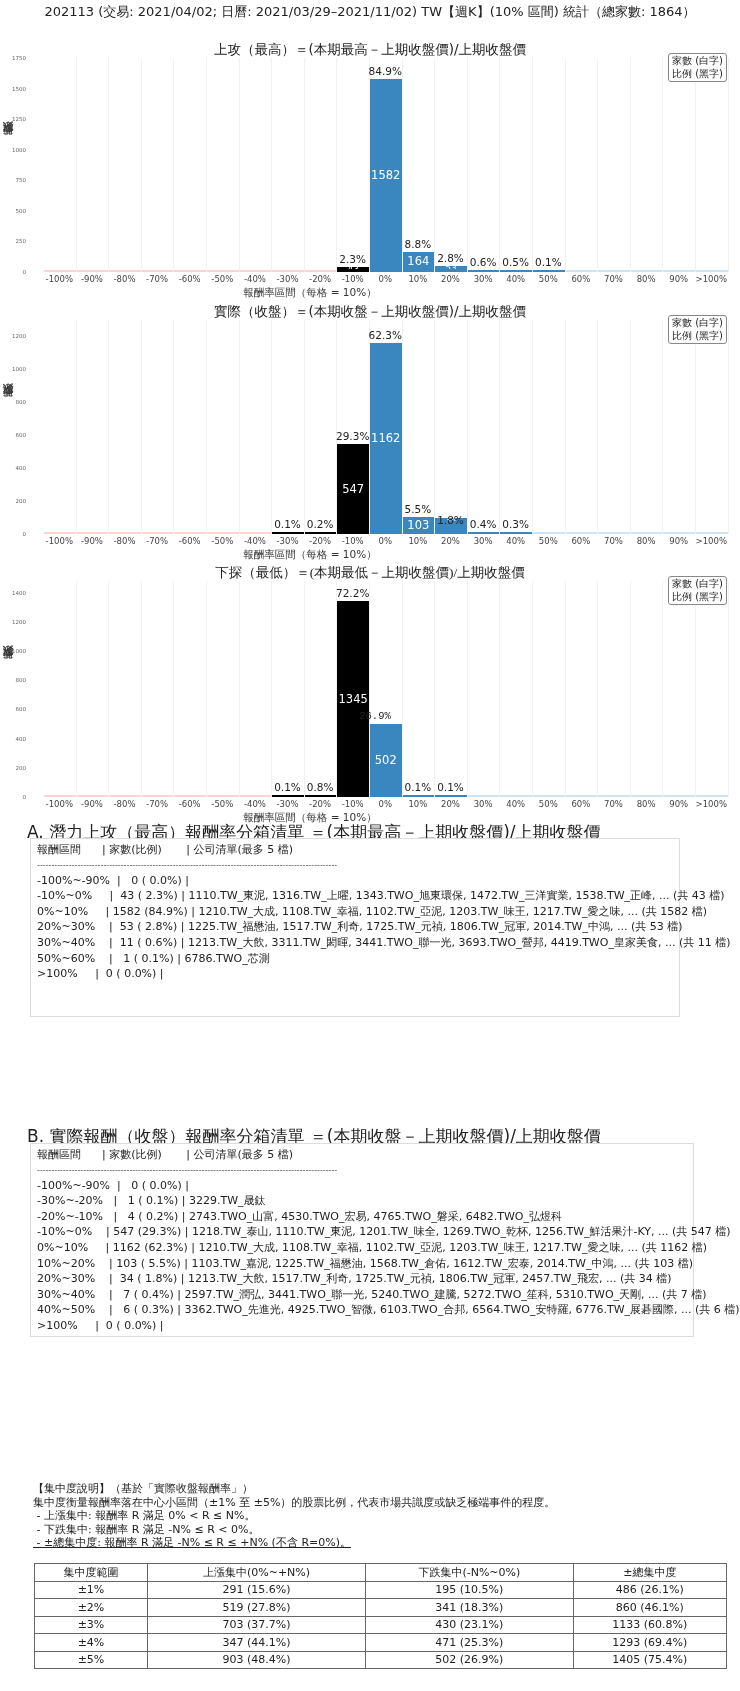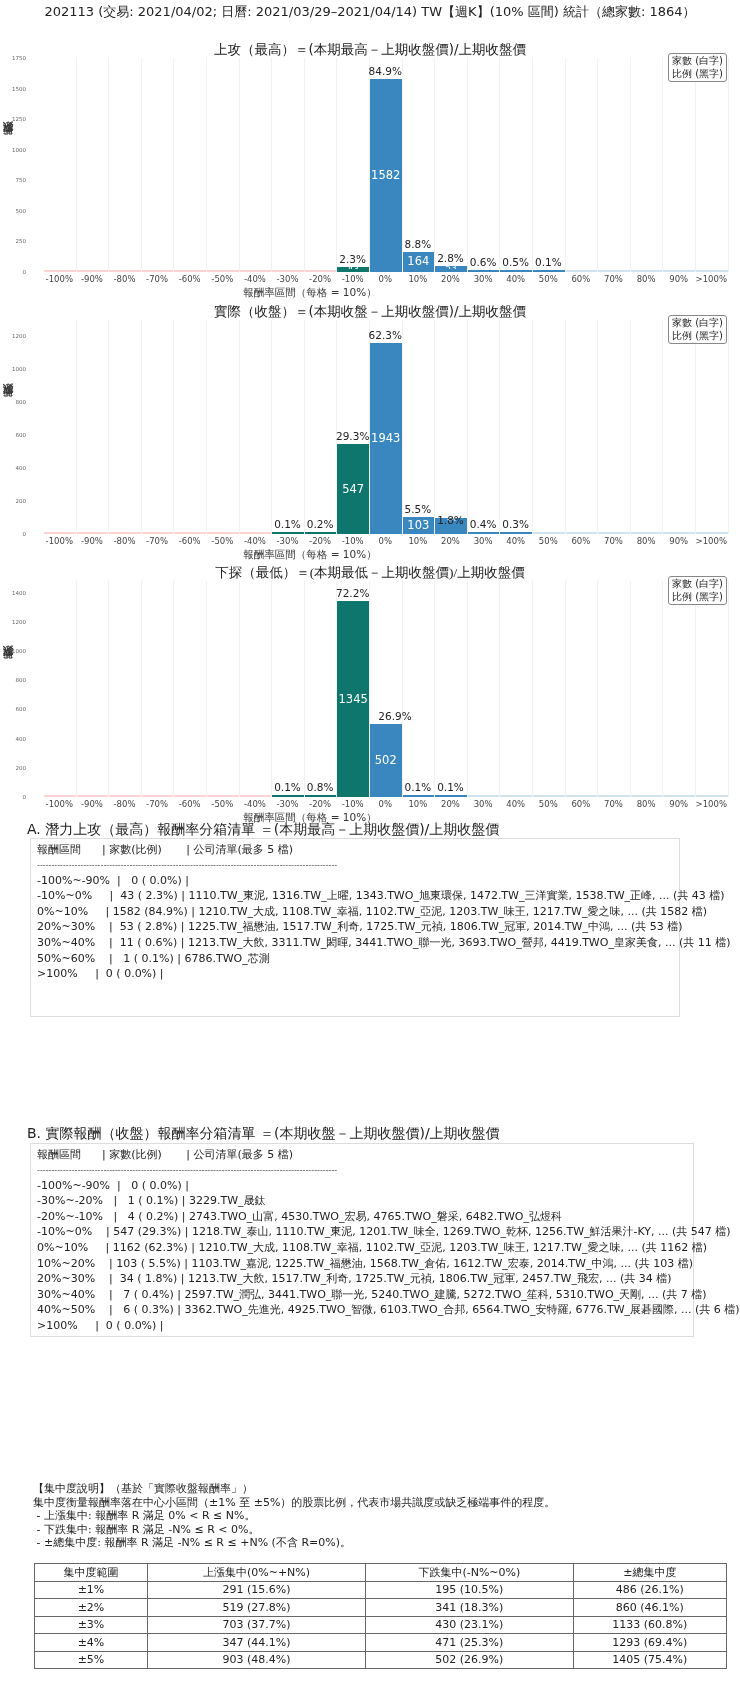--- a/index.html
+++ b/index.html
@@ -9,38 +9,38 @@
   .main-title { left:0; width:740px; top:3px; text-align:center; font-size:13px; color:#222; }
   .chart { position:absolute; left:0; width:740px; }
   .chart-title { position:absolute; left:0; width:740px; text-align:center; font-size:13.5px; color:#222; }
   .plot { position:absolute; left:43px; width:678px; }
   .gridline { position:absolute; top:0; bottom:0; width:1px; background:#f1f1f4; }
   .ytick { position:absolute; left:0; width:26px; text-align:right; font-size:5.5px; color:#666; transform:translateY(-50%); }
   .ylabel { position:absolute; left:2px; font-size:11px; color:#333; writing-mode:vertical-rl; transform:rotate(180deg); letter-spacing:1px; }
   .xtick { position:absolute; width:40px; text-align:center; font-size:8.5px; color:#444; }
   .xlabel { position:absolute; left:0; width:740px; text-align:center; font-size:10.5px; color:#333; }
   .bar { position:absolute; bottom:0; box-sizing:border-box; }
-  .bar.neg { background:#0f766e; }
+  .bar.neg { background:#000000; }
   .bar.pos { background:#3a87c0; }
   .bar.base-neg { background:#fbd3d3; }
   .bar.base-pos { background:#cfe3f1; }
   .bar-count { position:absolute; left:0; right:0; text-align:center; color:#fff; font-size:11.5px; }
   .bar-pct { position:absolute; width:50px; text-align:center; font-size:10.5px; color:#222; }
   .legend { position:absolute; right:13px; border:1px solid #888; border-radius:3px; padding:1px 3px; font-size:10px; line-height:12.5px; background:#fff; color:#222; }
-  .section-heading { position:absolute; left:27px; font-size:14px; color:#222; }
+  .section-heading { position:absolute; left:27px; font-size:17px; color:#222; }
   .list-box { position:absolute; left:30px; border:1px solid #ddd; box-sizing:border-box; padding:3px 6px; font-size:11px; line-height:15.6px; color:#222; background:#fff; }
   .list-row { white-space:pre; }
   .notes { position:absolute; left:33px; font-size:11px; line-height:13.5px; color:#222; }
   table.conc { position:absolute; left:34px; top:1563px; width:693px; border-collapse:collapse; font-size:11px; }
   table.conc th, table.conc td { border:1px solid #666; text-align:center; height:16.5px; padding:0; font-weight:normal; color:#222; }
 </style>
 </head>
 <body>
 
-<div class="abs main-title">202113 (交易: 2021/04/02; 日曆: 2021/03/29–2021/04/14) TW【週K】(10% 區間) 統計（總家數: 1864）</div>
+<div class="abs main-title">202113 (交易: 2021/04/02; 日曆: 2021/03/29–2021/11/02) TW【週K】(10% 區間) 統計（總家數: 1864）</div>
 
 <div class="chart" id="chart-0" style="top:36px;height:248px;">
     <div class="chart-title" style="top: 5px;">上攻（最高）＝(本期最高－上期收盤價)/上期收盤價</div>
     <div class="ylabel" style="top: 104px;">股票家數</div>
     <div class="plot" style="top: 22px; height: 214px;">
       <div class="gridline" style="left: 32.6px;"></div>
       <div class="bar base-neg" style="left: 1px; width: 31.5px; height: 2px;"></div>
       <div class="gridline" style="left: 65.2px;"></div>
       <div class="bar base-neg" style="left: 33.6px; width: 31.5px; height: 2px;"></div>
       <div class="gridline" style="left: 97.8px;"></div>
@@ -166,21 +166,21 @@
         <div class="bar-count" style="top: -3px; font-size: 9px; height: 2.5px; overflow: hidden;">4</div>
       </div>
       <div class="bar-pct" style="left: 252.1px; bottom: 4.5px;">0.2%</div>
       <div class="gridline" style="left: 326px;"></div>
       <div class="bar neg" style="left: 294.4px; width: 31.5px; height: 90.0446px;">
         <div class="bar-count" style="top: 38.0223px;">547</div>
       </div>
       <div class="bar-pct" style="left: 284.7px; bottom: 92.0446px;">29.3%</div>
       <div class="gridline" style="left: 358.6px;"></div>
       <div class="bar pos" style="left: 327px; width: 31.5px; height: 191.283px;">
-        <div class="bar-count" style="top: 88.6415px;">1943</div>
+        <div class="bar-count" style="top: 88.6415px;">1162</div>
       </div>
       <div class="bar-pct" style="left: 317.3px; bottom: 193.283px;">62.3%</div>
       <div class="gridline" style="left: 391.2px;"></div>
       <div class="bar pos" style="left: 359.6px; width: 31.5px; height: 16.9554px;">
         <div class="bar-count" style="top: 0.477692px;">103</div>
       </div>
       <div class="bar-pct" style="left: 349.9px; bottom: 18.9554px;">5.5%</div>
       <div class="gridline" style="left: 423.8px;"></div>
       <div class="bar pos" style="left: 392.2px; width: 31.5px; height: 16px;">
         <div class="bar-count" style="top: -3px; font-size: 9px; height: 5.59692px; overflow: hidden;">34</div>
@@ -273,21 +273,21 @@
       <div class="bar-pct" style="left: 252.1px; bottom: 4.5px;">0.8%</div>
       <div class="gridline" style="left: 326px;"></div>
       <div class="bar neg" style="left: 294.4px; width: 31.5px; height: 196.297px;">
         <div class="bar-count" style="top: 91.1486px;">1345</div>
       </div>
       <div class="bar-pct" style="left: 284.7px; bottom: 198.297px;">72.2%</div>
       <div class="gridline" style="left: 358.6px;"></div>
       <div class="bar pos" style="left: 327px; width: 31.5px; height: 73.2649px;">
         <div class="bar-count" style="top: 29.6324px;">502</div>
       </div>
-      <div class="bar-pct" style="left: 327px; bottom: 75.2649px;">26.9%</div>
+      <div class="bar-pct" style="left: 307px; bottom: 75.2649px; font-family: Liberation Mono, monospace;">26.9%</div>
       <div class="gridline" style="left: 391.2px;"></div>
       <div class="bar pos" style="left: 359.6px; width: 31.5px; height: 2.5px;">
         <div class="bar-count" style="top: -3px; font-size: 9px; height: 2.5px; overflow: hidden;">1</div>
       </div>
       <div class="bar-pct" style="left: 349.9px; bottom: 4.5px;">0.1%</div>
       <div class="gridline" style="left: 423.8px;"></div>
       <div class="bar pos" style="left: 392.2px; width: 31.5px; height: 2.5px;">
         <div class="bar-count" style="top: -3px; font-size: 9px; height: 2.5px; overflow: hidden;">1</div>
       </div>
       <div class="bar-pct" style="left: 382.5px; bottom: 4.5px;">0.1%</div>
@@ -371,21 +371,21 @@
     <div class="list-row">30%~40%    |   7 ( 0.4%) | 2597.TW_潤弘, 3441.TWO_聯一光, 5240.TWO_建騰, 5272.TWO_笙科, 5310.TWO_天剛, ... (共 7 檔)</div>
     <div class="list-row">40%~50%    |   6 ( 0.3%) | 3362.TWO_先進光, 4925.TWO_智微, 6103.TWO_合邦, 6564.TWO_安特羅, 6776.TW_展碁國際, ... (共 6 檔)</div>
     <div class="list-row">&gt;100%     |  0 ( 0.0%) |</div>
   </div>
 
 <div class="notes" style="top:1482px;">
   <div>【集中度說明】（基於「實際收盤報酬率」）</div>
   <div>集中度衡量報酬率落在中心小區間（±1% 至 ±5%）的股票比例，代表市場共識度或缺乏極端事件的程度。</div>
   <div style="white-space:pre;"> - 上漲集中: 報酬率 R 滿足 0% &lt; R ≤ N%。</div>
   <div style="white-space:pre;"> - 下跌集中: 報酬率 R 滿足 -N% ≤ R &lt; 0%。</div>
-  <div style="white-space:pre;"> - ±總集中度: 報酬率 R 滿足 -N% ≤ R ≤ +N% (不含 R=0%)。</div>
+  <div style="white-space:pre;text-decoration:underline;"> - ±總集中度: 報酬率 R 滿足 -N% ≤ R ≤ +N% (不含 R=0%)。</div>
 </div>
 
 <table class="conc">
   <thead>
     <tr>
       <th>集中度範圍</th>
       <th>上漲集中(0%~+N%)</th>
       <th>下跌集中(-N%~0%)</th>
       <th>±總集中度</th>
     </tr>

